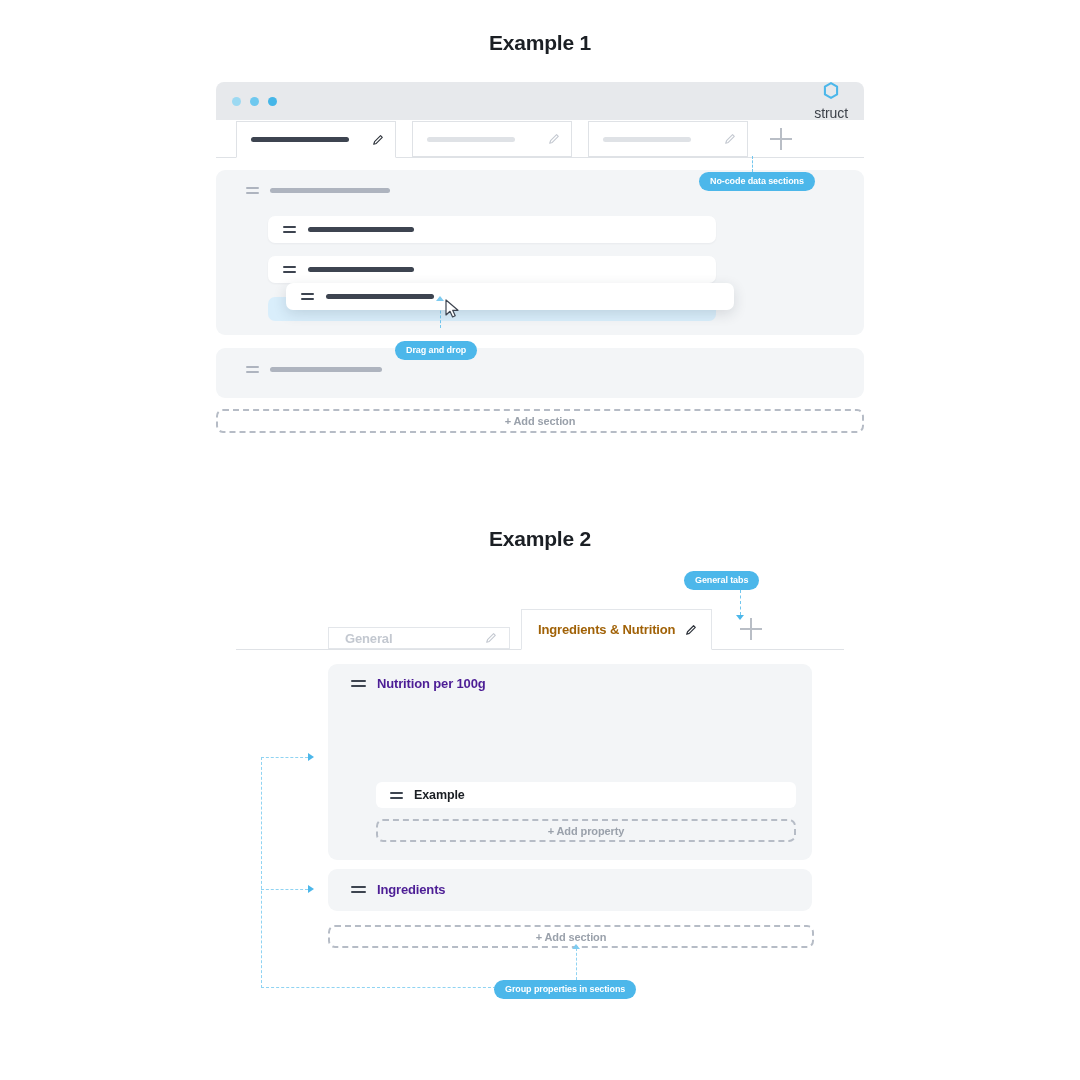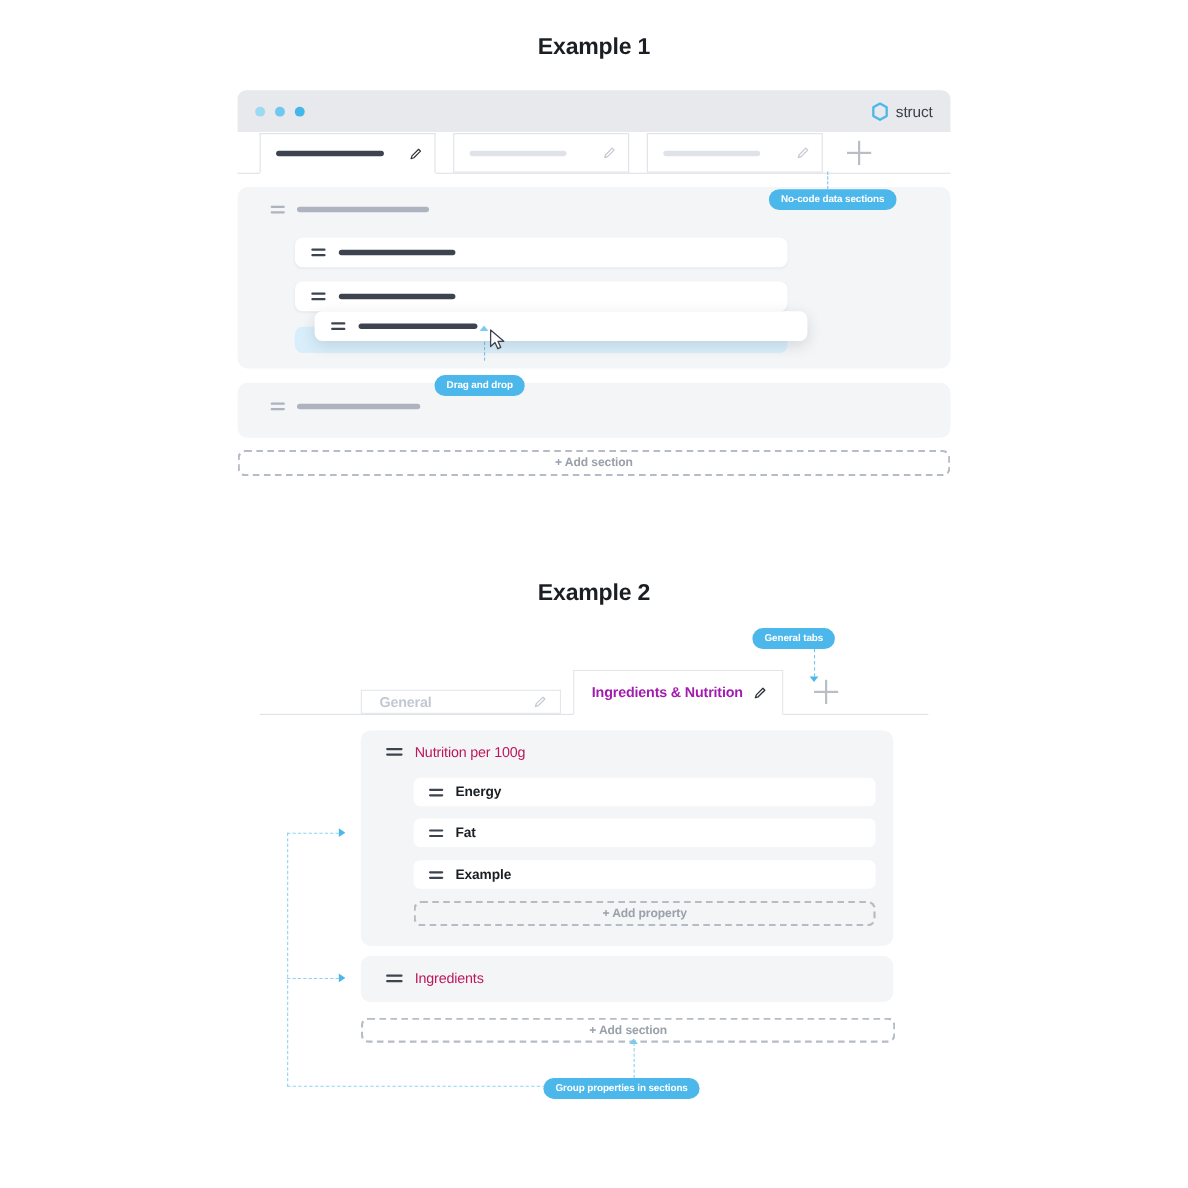--- a/index.html
+++ b/index.html
@@ -32,21 +32,21 @@
     background: #e7e9ec;
     border-radius: 8px 8px 0 0;
     display: flex; align-items: center;
     padding: 0 16px;
   }
   .dots { display: flex; align-items: center; gap: 9px; }
   .dot { width: 9px; height: 9px; border-radius: 50%; }
   .dot.d1 { background: #9cd9f2; }
   .dot.d2 { background: #6ec8ef; }
   .dot.d3 { background: #45b6e8; }
-  .brand { margin-left: auto; display: flex; align-items: center; gap: 6px; }
+  .brand { margin-left: auto; display: flex; align-items: center; gap: 6px; flex-direction: column; }
   .brand-mark { width: 16px; height: 17px; display: block; }
   .brand-text { font-size: 14px; color: #3c4149; letter-spacing: -0.1px; }
 
   
   .tabstrip {
     position: absolute;
     left: 216px; width: 648px;
     border-bottom: 1px solid #dfe2e6;
     display: flex; align-items: flex-end;
   }
@@ -176,36 +176,36 @@
     display: flex; align-items: center; gap: 10px;
     font-size: 13px; font-weight: bold; letter-spacing: -0.15px;
   }
   #tab-general {
     margin-left: 92px; width: 182px;
     padding: 0 12px 0 16px; justify-content: space-between;
     color: #c3c8d0;
   }
   #tab-ingredients {
     margin-left: 11px; padding: 0 14px 0 16px;
-    color: #a21caf; border-bottom-color: #ffffff; margin-bottom: -1px; height: 41px;
+    color: #a16207; border-bottom-color: #ffffff; margin-bottom: -1px; height: 41px;
   }
   #ex2-plus { margin-left: 28px; margin-bottom: 9px; }
 
   #ex2-sec1 { left: 328px; top: 664px; width: 484px; height: 196px; }
   #ex2-sec2 { left: 328px; top: 869px; width: 484px; height: 42px; }
 
   .row2 {
     position: absolute; left: 48px; width: 420px; height: 26px;
     background: #ffffff; border-radius: 6px;
     display: flex; align-items: center; gap: 11px; padding-left: 14px;
     font-size: 12.5px; font-weight: bold; color: #1b1f24;
     letter-spacing: -0.1px;
   }
   .sec-label {
-    font-size: 13px; font-weight: normal; color: #be185d; letter-spacing: -0.15px;
+    font-size: 13px; font-weight: bold; color: #4c1d95; letter-spacing: -0.15px;
   }
   #ex2-add-prop {
     left: 376px; top: 819px; width: 420px; height: 23px;
   }
   #ex2-add-section { left: 328px; top: 925px; width: 486px; height: 23px; }
 
   .dash-h { position: absolute; border-top: 1.5px dashed #8fd3f2; z-index: 4; }
   .dash-v2 { position: absolute; border-left: 1.5px dashed #8fd3f2; z-index: 4; }
 </style>
 </head>
@@ -332,34 +332,20 @@
     <div class="plus-btn" id="ex2-plus"></div>
   </div>
 
   <div class="section-card" id="ex2-sec1">
     <div class="sec-head" style="left:23px; top:12px">
       <span class="handle dark" style="width:15px">
           <i></i>
           <i></i>
         </span>
       <span class="sec-label">Nutrition per 100g</span>
-    </div>
-    <div class="row2" style="top:43px">
-      <span class="handle dark" style="width:13px">
-          <i></i>
-          <i></i>
-        </span>
-      <span>Energy</span>
-    </div>
-    <div class="row2" style="top:80px">
-      <span class="handle dark" style="width:13px">
-          <i></i>
-          <i></i>
-        </span>
-      <span>Fat</span>
     </div>
     <div class="row2" style="top:118px">
       <span class="handle dark" style="width:13px">
           <i></i>
           <i></i>
         </span>
       <span>Example</span>
     </div>
   </div>
 

